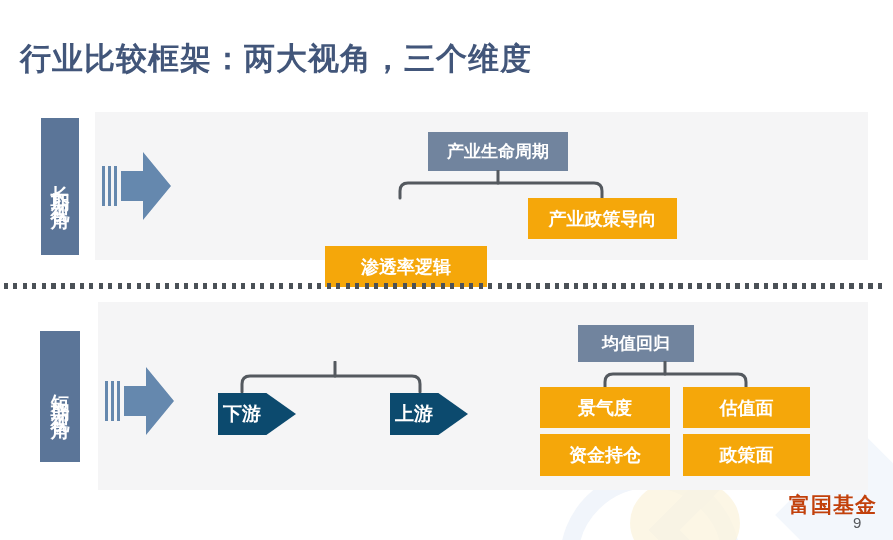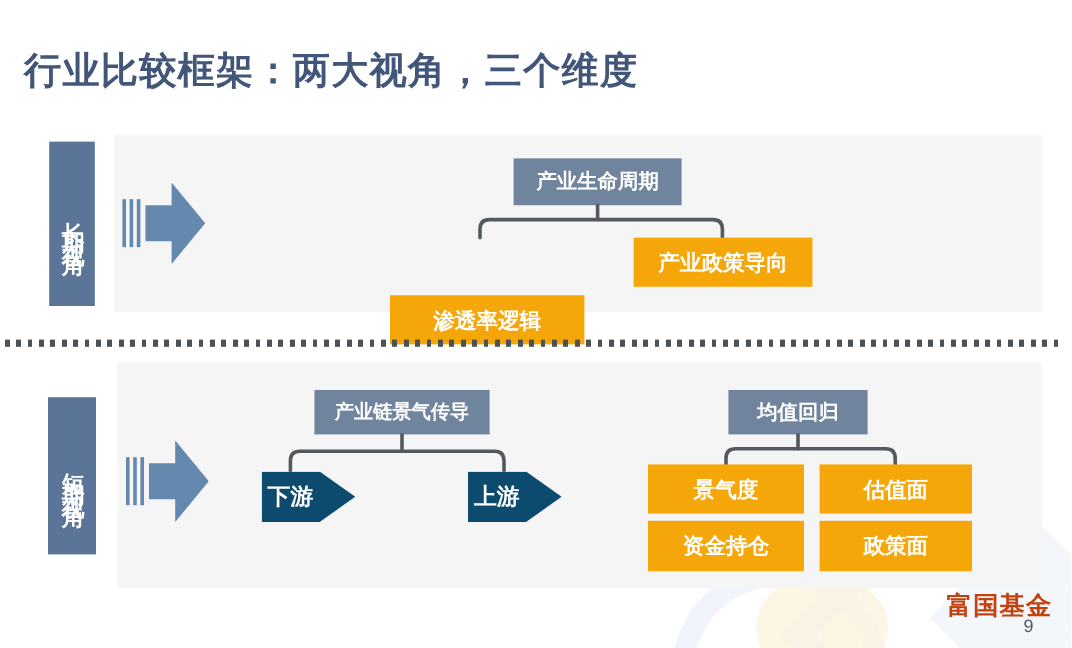--- a/index.html
+++ b/index.html
@@ -46,21 +46,21 @@
   }
   
   .node { position:absolute; display:flex; align-items:center; justify-content:center;
           color:#fff; font-weight:bold; z-index:2; }
   .node-blue   { background:#71849E; font-size:17px; }
   .node-orange { background:#F5A70A; font-size:18px; }
   .n-lifecycle   { left:428px; top:132px; width:140px; height:39px; }
   .n-penetration { left:325px; top:198px; width:162px; height:41px;margin-top:48px; }
   .n-policy-dir  { left:528px; top:198px; width:149px; height:41px; }
   .n-chain       { left:262px; top:325px; width:146px; height:37px; font-size:16px; }
-  .n-meanrev     { left:607px; top:325px; width:116px; height:37px; }
+  .n-meanrev     { left:578px; top:325px; width:116px; height:37px; }
   .n-boom    { left:540px; top:387px; width:130px; height:41px; }
   .n-valuation { left:683px; top:387px; width:127px; height:41px; }
   .n-position  { left:540px; top:434px; width:130px; height:42px;text-align:right; }
   .n-policy    { left:683px; top:434px; width:127px; height:42px; }
   
   .step {
     position:absolute; top:393px; height:42px; background:#0c4a6e; color:#fff;
     font-weight:bold; font-size:19px; display:flex; align-items:center; justify-content:center;
     z-index:2; clip-path:polygon(0 0, 62% 0, 100% 50%, 62% 100%, 0 100%); padding-right:30px;
   }
@@ -123,21 +123,20 @@
 
   <div class="panel panel-short"></div>
   <div class="vlabel vlabel-short">短期视角</div>
   <div class="ff-arrow ff-short">
     <div class="bar"></div>
     <div class="bar"></div>
     <div class="bar"></div>
     <div class="head"></div>
   </div>
 
-  <div class="node node-blue n-chain">产业链景气传导</div>
 
   <svg class="bracket" style="left:232px; top:361px;" width="198" height="33">
     <path d="M103,1 L103,15"></path>
     <path d="M10,31 L10,23 Q10,15 18,15 L180,15 Q188,15 188,23 L188,31"></path>
   </svg>
 
   <div class="step step-down">下游</div>
   <div class="step step-up">上游</div>
 
   <div class="node node-blue n-meanrev">均值回归</div>

